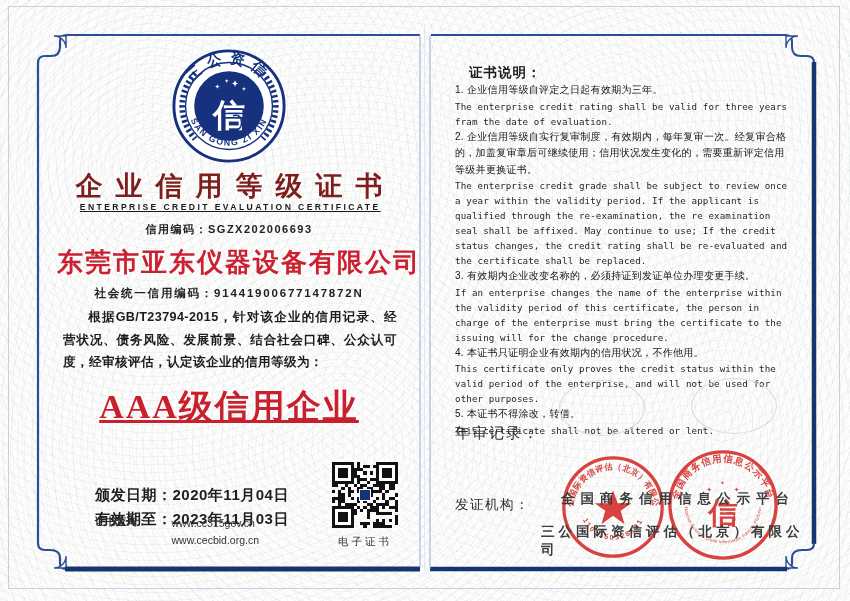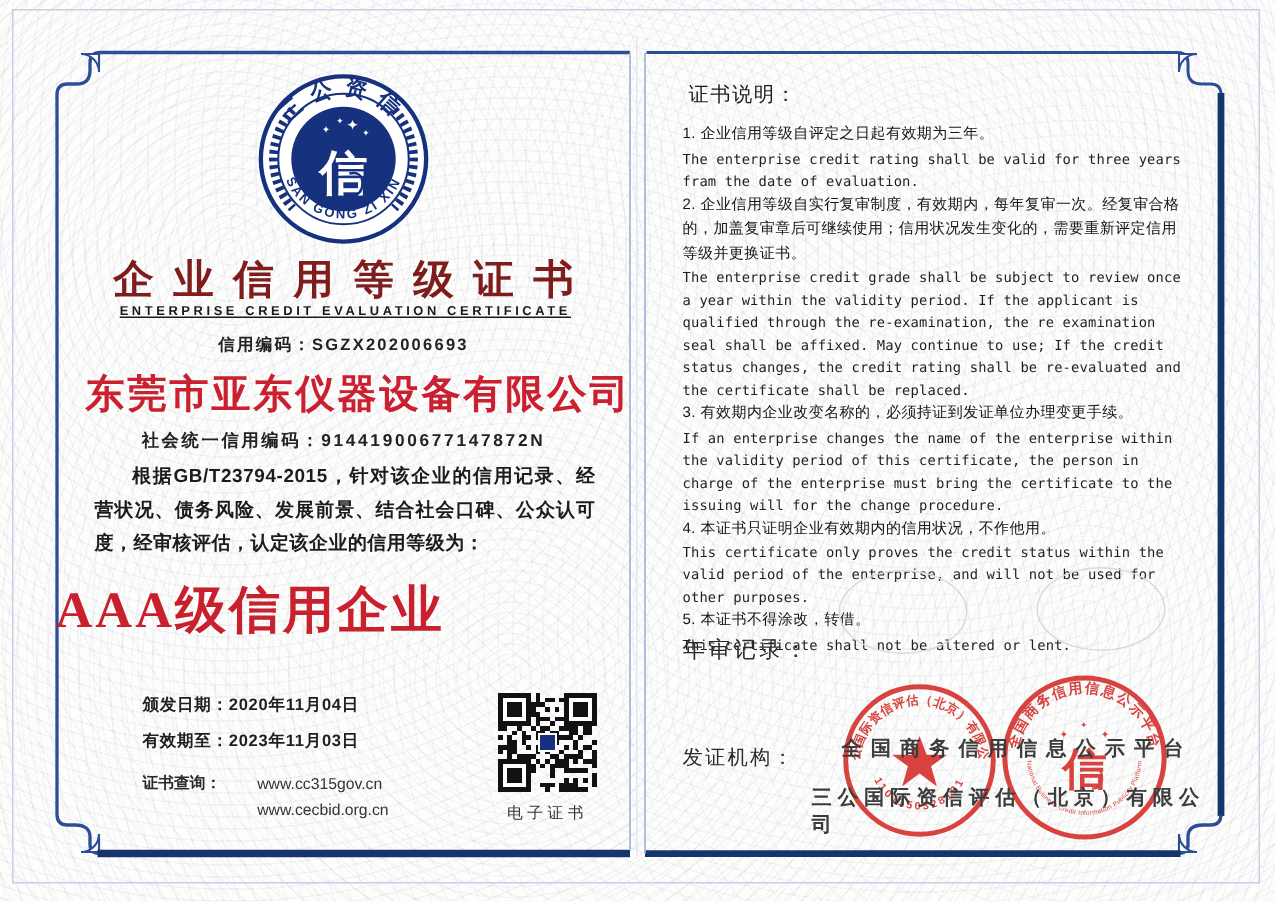--- a/index.html
+++ b/index.html
@@ -52,37 +52,37 @@
   .social-code{
     position:absolute;left:0;top:252px;width:100%;text-align:center;
     font-size:11.5px;font-weight:bold;color:#222;letter-spacing:1.8px;
   }
   .body-par{
     position:absolute;left:26px;top:272px;width:334px;margin:0;
     font-size:12.6px;font-weight:bold;color:#1c1c1c;line-height:1.8;
     text-indent:2em;letter-spacing:.4px;text-align:justify;
   }
   .rating{
-    position:absolute;left:0;top:350px;width:100%;text-align:left;margin:0;
-    font-family:"Liberation Serif",serif;font-size:34px;font-weight:bold;color:#c8202c;letter-spacing:2px;
-  }
-  .date-row{position:absolute;left:58px;font-size:11px;font-weight:bold;color:#1e1e1e;letter-spacing:.5px;}
+    position:absolute;left:0;top:350px;width:100%;text-align:center;margin:0;
+    font-family:"Liberation Serif",serif;font-size:34px;font-weight:bold;color:#c8202c;letter-spacing:2px;text-decoration:underline;
+  }
+  .date-row{position:absolute;left:58px;font-size:15px;font-weight:bold;color:#1e1e1e;letter-spacing:.5px;margin-top:24px;}
   .issue-date{top:428px;}
   .valid-date{top:452px;}
   .query-row{position:absolute;left:58px;top:481px;font-size:10.5px;color:#333;display:flex;gap:24px;}
   .query-row .label{font-weight:bold;color:#2a2a2a;}
   .query-urls div{line-height:17px;}
   .qr-box{position:absolute;left:295px;top:428px;width:66px;height:66px;}
   .qr-caption{position:absolute;left:278px;top:501px;width:100px;text-align:center;
     font-size:10.5px;color:#333;letter-spacing:3px;}
 
   
   .desc-heading{
-    position:absolute;left:26px;top:16px;margin:4px;
-    font-size:13.5px;font-weight:normal;color:#1a1a1a;letter-spacing:1px;
+    position:absolute;left:26px;top:16px;margin:14px;
+    font-size:13.5px;font-weight:bold;color:#1a1a1a;letter-spacing:1px;
   }
   .desc{position:absolute;left:26px;top:48px;width:336px;}
   .desc p{margin:0;}
   .desc .zh{font-size:10px;font-weight:normal;color:#141414;line-height:16.5px;letter-spacing:.3px;}
   .desc .en{font-family:"DejaVu Sans Mono",monospace;font-size:9.2px;color:#1f1f1f;line-height:15px;letter-spacing:.1px;}
   .annual-label{
     position:absolute;left:26px;top:390px;font-size:15px;color:#2b2b2b;letter-spacing:2px;
   }
   .oval{
     position:absolute;width:84px;height:54px;border:1px solid #d9d9d9;border-radius:50%;

